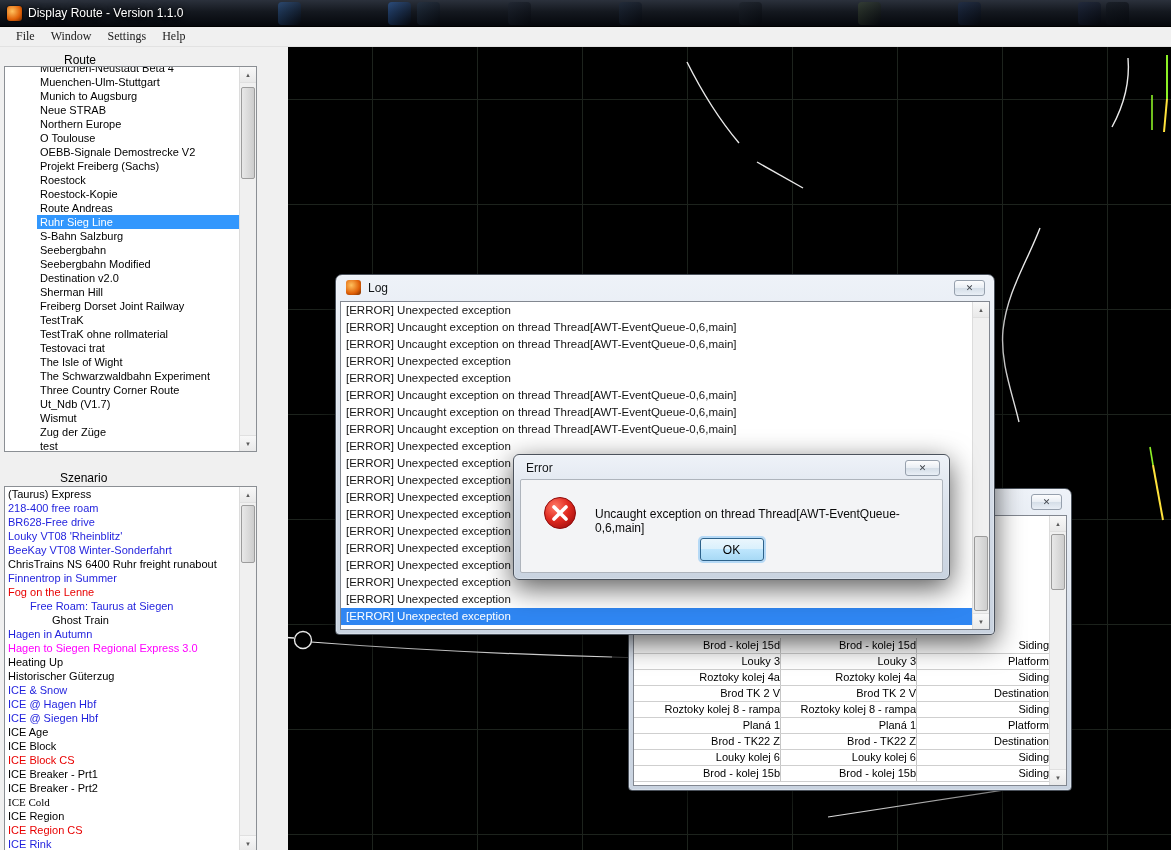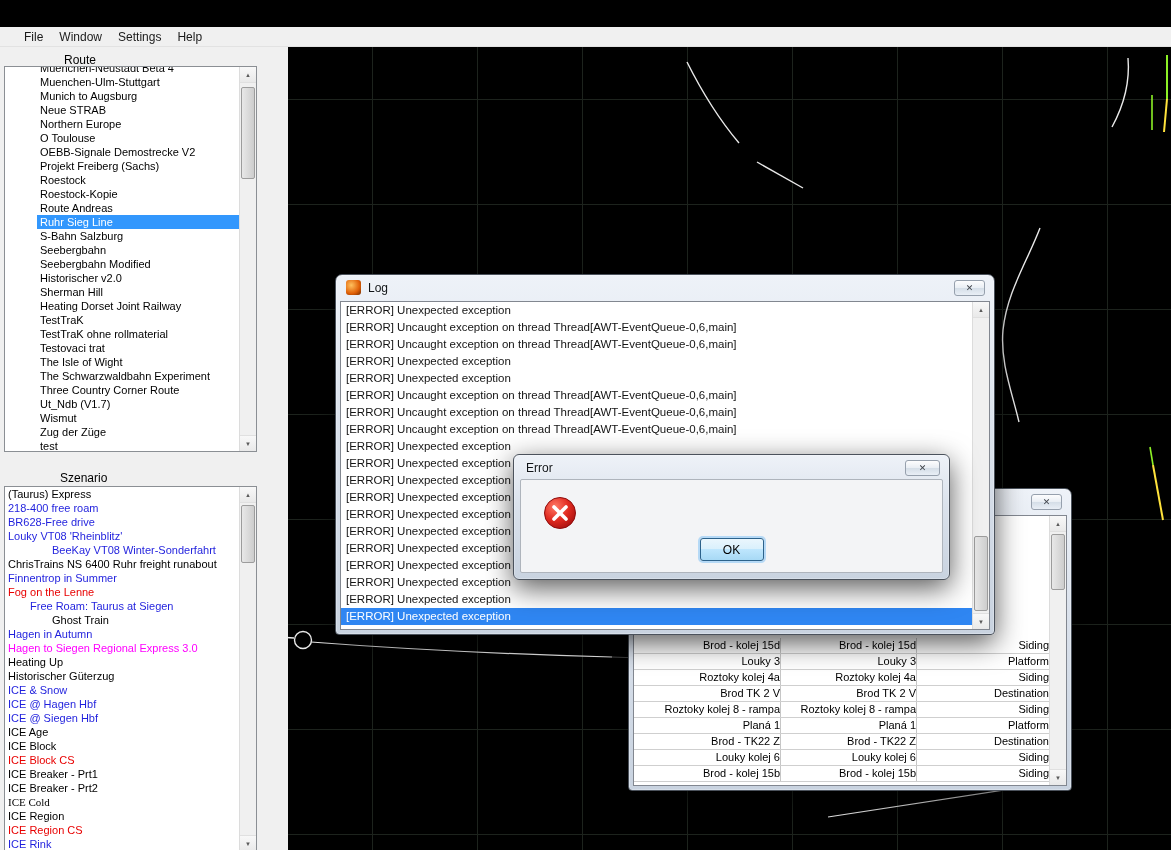--- a/index.html
+++ b/index.html
@@ -20,22 +20,22 @@
     box-shadow:0 0 2px #000;
   }
   .title-text {
     position:absolute; left:28px; top:6px; font-size:12px; color:#fff;
     text-shadow:0 1px 3px #000, 0 0 6px rgba(0,0,0,.8); white-space:nowrap;
   }
   .task-icon { position:absolute; top:2px; width:23px; height:23px; border-radius:4px; opacity:.55; }
   
   .menubar {
     position:absolute; left:0; top:27px; width:100%; height:20px; background:#f0f0f0;
-    display:flex; align-items:center; padding-left:16px; font-size:12px; color:#1a1a1a;
-    z-index:29; border-bottom:1px solid #e2e2e2;
+    display:flex; align-items:center; padding-left:8px; font-size:12px; color:#1a1a1a;
+    z-index:29; border-bottom:1px solid #e2e2e2;font-family:Liberation Serif, serif;
   }
   .menu-item { padding:0 8px; height:100%; display:flex; align-items:center; cursor:default; }
   
   .left-panel { position:absolute; left:0; top:47px; width:288px; height:803px; background:#f0f0f0; z-index:20; }
   .panel-label { position:absolute; font-size:12px; color:#000; }
   .listbox { position:absolute; background:#fff; border:1px solid #8b8f94; overflow:hidden; }
   .list-rows { position:absolute; left:0; top:0; right:17px; bottom:0; overflow:hidden; }
   .list-row { height:14px; line-height:14px; font-size:11px; padding-left:3px; white-space:nowrap; color:#000; }
   .list-row.selected { background:#3297fd; color:#fff; }
   
@@ -100,20 +100,36 @@
     background:linear-gradient(180deg,#eaf6fd 0%,#d9f0fc 49%,#bee6fd 50%,#a7d9f5 100%);
     border:1px solid #2c628b; border-radius:3px;
     box-shadow:0 0 0 2px rgba(120,190,245,.5);
   }
 </style>
 </head>
 <body>
 
 <div class="screen">
 
+  <div class="titlebar">
+    <div id="taskicons">
+        <div class="task-icon" style="left: 278px; background: linear-gradient(135deg, rgb(46, 95, 158), rgb(5, 7, 12));"></div>
+        <div class="task-icon" style="left: 388px; background: linear-gradient(135deg, rgb(47, 102, 181), rgb(5, 7, 12));"></div>
+        <div class="task-icon" style="left: 417px; background: linear-gradient(135deg, rgb(35, 52, 72), rgb(5, 7, 12));"></div>
+        <div class="task-icon" style="left: 508px; background: linear-gradient(135deg, rgb(29, 36, 48), rgb(5, 7, 12));"></div>
+        <div class="task-icon" style="left: 619px; background: linear-gradient(135deg, rgb(29, 42, 61), rgb(5, 7, 12));"></div>
+        <div class="task-icon" style="left: 739px; background: linear-gradient(135deg, rgb(27, 33, 41), rgb(5, 7, 12));"></div>
+        <div class="task-icon" style="left: 858px; background: linear-gradient(135deg, rgb(61, 74, 51), rgb(5, 7, 12));"></div>
+        <div class="task-icon" style="left: 958px; background: linear-gradient(135deg, rgb(28, 47, 82), rgb(5, 7, 12));"></div>
+        <div class="task-icon" style="left: 1078px; background: linear-gradient(135deg, rgb(28, 39, 66), rgb(5, 7, 12));"></div>
+        <div class="task-icon" style="left: 1106px; background: linear-gradient(135deg, rgb(16, 21, 28), rgb(5, 7, 12));"></div>
+      </div>
+    <div class="app-icon"></div>
+    <div class="title-text">Display Route - Version 1.1.0</div>
+  </div>
 
   <div class="menubar" id="menubar">
       <div class="menu-item">File</div>
       <div class="menu-item">Window</div>
       <div class="menu-item">Settings</div>
       <div class="menu-item">Help</div>
     </div>
 
   <div class="map">
     <svg width="909" height="803" viewBox="0 0 909 803">
@@ -159,23 +175,23 @@
           <div class="list-row">O Toulouse</div>
           <div class="list-row">OEBB-Signale Demostrecke V2</div>
           <div class="list-row">Projekt Freiberg (Sachs)</div>
           <div class="list-row">Roestock</div>
           <div class="list-row">Roestock-Kopie</div>
           <div class="list-row">Route Andreas</div>
           <div class="list-row selected">Ruhr Sieg Line</div>
           <div class="list-row">S-Bahn Salzburg</div>
           <div class="list-row">Seebergbahn</div>
           <div class="list-row">Seebergbahn Modified</div>
-          <div class="list-row">Historischer v2.0</div>
+          <div class="list-row">Destination v2.0</div>
           <div class="list-row">Sherman Hill</div>
-          <div class="list-row">Heating Dorset Joint Railway</div>
+          <div class="list-row">Freiberg Dorset Joint Railway</div>
           <div class="list-row">TestTraK</div>
           <div class="list-row">TestTraK ohne rollmaterial</div>
           <div class="list-row">Testovaci trat</div>
           <div class="list-row">The Isle of Wight</div>
           <div class="list-row">The Schwarzwaldbahn Experiment</div>
           <div class="list-row">Three Country Corner Route</div>
           <div class="list-row">Ut_Ndb (V1.7)</div>
           <div class="list-row">Wismut</div>
           <div class="list-row">Zug der Züge</div>
           <div class="list-row">test</div>
@@ -186,21 +202,21 @@
         <div class="sb-btn down">▼</div>
       </div>
     </div>
     <div class="panel-label" style="left:60px; top:424px;">Szenario</div>
     <div class="listbox" style="left:4px; top:439px; width:253px; height:366px;">
       <div class="list-rows" id="scenariorows">
           <div class="list-row" style="color: rgb(0, 0, 0);">(Taurus) Express</div>
           <div class="list-row" style="color: rgb(31, 31, 221);">218-400 free roam</div>
           <div class="list-row" style="color: rgb(31, 31, 221);">BR628-Free drive</div>
           <div class="list-row" style="color: rgb(31, 31, 221);">Louky VT08 'Rheinblitz'</div>
-          <div class="list-row" style="color: rgb(31, 31, 221); margin-left: 44px;">BeeKay VT08 Winter-Sonderfahrt</div>
+          <div class="list-row" style="color: rgb(31, 31, 221);">BeeKay VT08 Winter-Sonderfahrt</div>
           <div class="list-row" style="color: rgb(0, 0, 0);">ChrisTrains NS 6400 Ruhr freight runabout</div>
           <div class="list-row" style="color: rgb(31, 31, 221);">Finnentrop in Summer</div>
           <div class="list-row" style="color: rgb(232, 0, 0);">Fog on the Lenne</div>
           <div class="list-row" style="color: rgb(31, 31, 221); padding-left: 25px;">Free Roam: Taurus at Siegen</div>
           <div class="list-row" style="color: rgb(0, 0, 0); margin-left: 44px;">Ghost Train</div>
           <div class="list-row" style="color: rgb(31, 31, 221);">Hagen in Autumn</div>
           <div class="list-row" style="color: rgb(255, 0, 255);">Hagen to Siegen Regional Express 3.0</div>
           <div class="list-row" style="color: rgb(0, 0, 0);">Heating Up</div>
           <div class="list-row" style="color: rgb(0, 0, 0);">Historischer Güterzug</div>
           <div class="list-row" style="color: rgb(31, 31, 221);">ICE &amp; Snow</div>
@@ -331,17 +347,18 @@
         <circle cx="17" cy="17" r="15.5" fill="url(#redg2)" stroke="#8f0d0d"></circle>
         <defs>
           <radialGradient id="redg2" cx="35%" cy="30%" r="80%">
             <stop offset="0%" stop-color="#ff7a66"></stop>
               <stop offset="55%" stop-color="#e02a20"></stop>
               <stop offset="100%" stop-color="#a40f0f"></stop>
           </radialGradient>
         </defs>
         <path d="M11,11 L23,23 M23,11 L11,23" stroke="#fff" stroke-width="3.6" stroke-linecap="round"></path>
       </svg>
+      <div class="err-msg">Uncaught exception on thread Thread[AWT-EventQueue-0,6,main]</div>
       <button class="ok-btn">OK</button>
     </div>
   </div>
 
 </div>
 
 </body></html>

